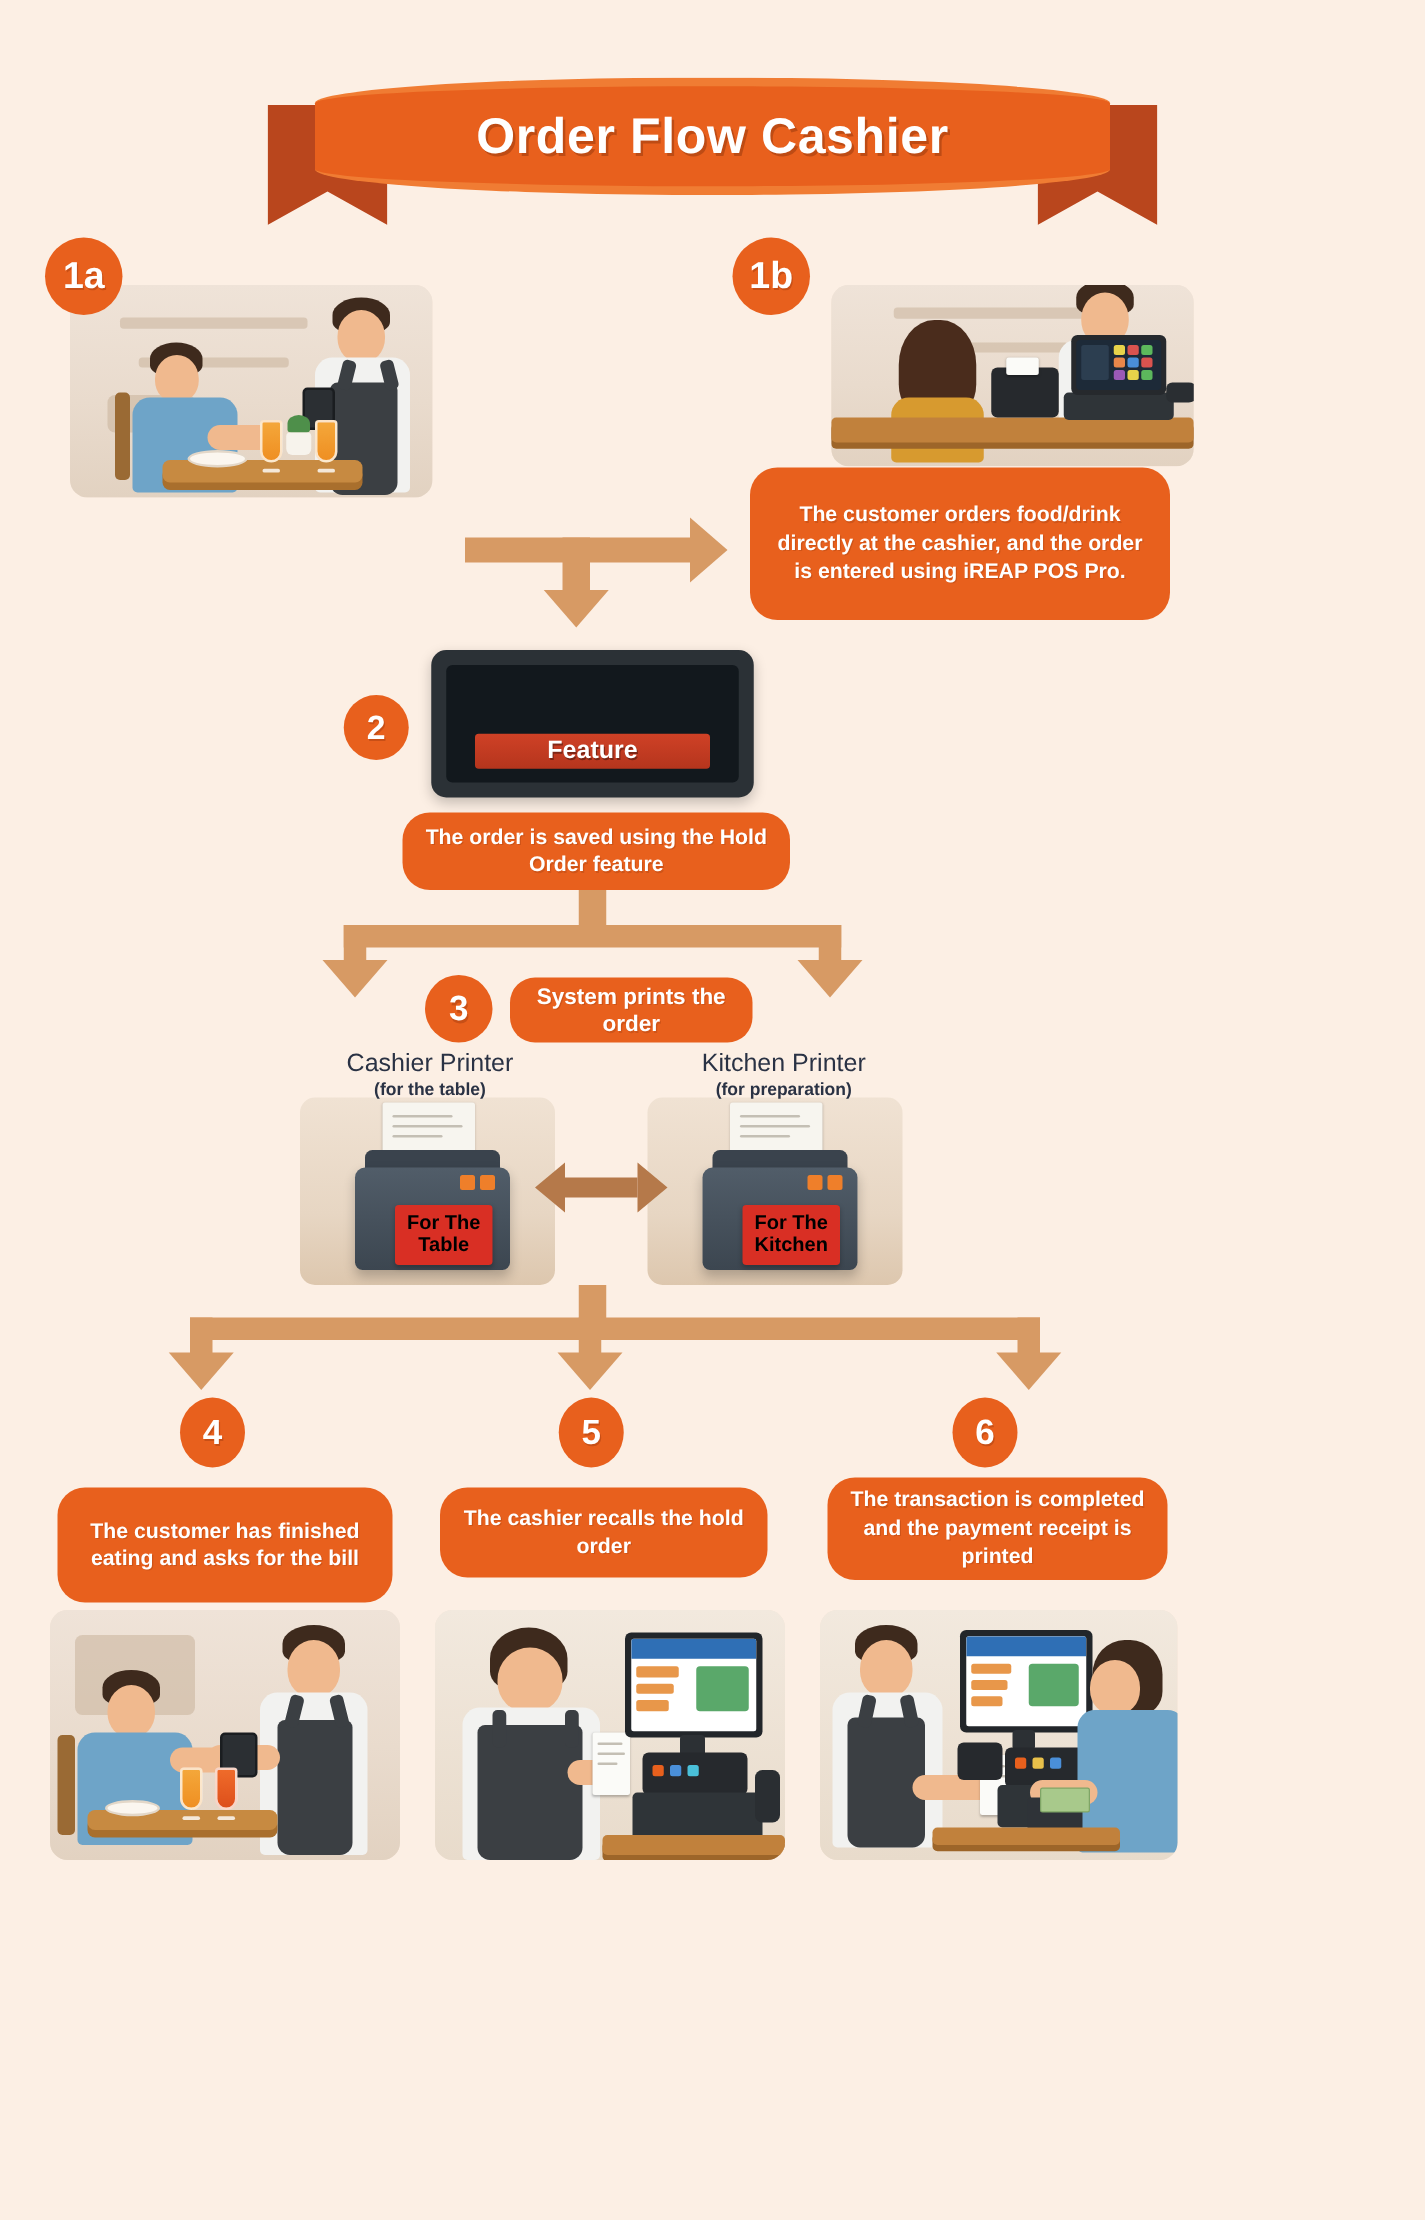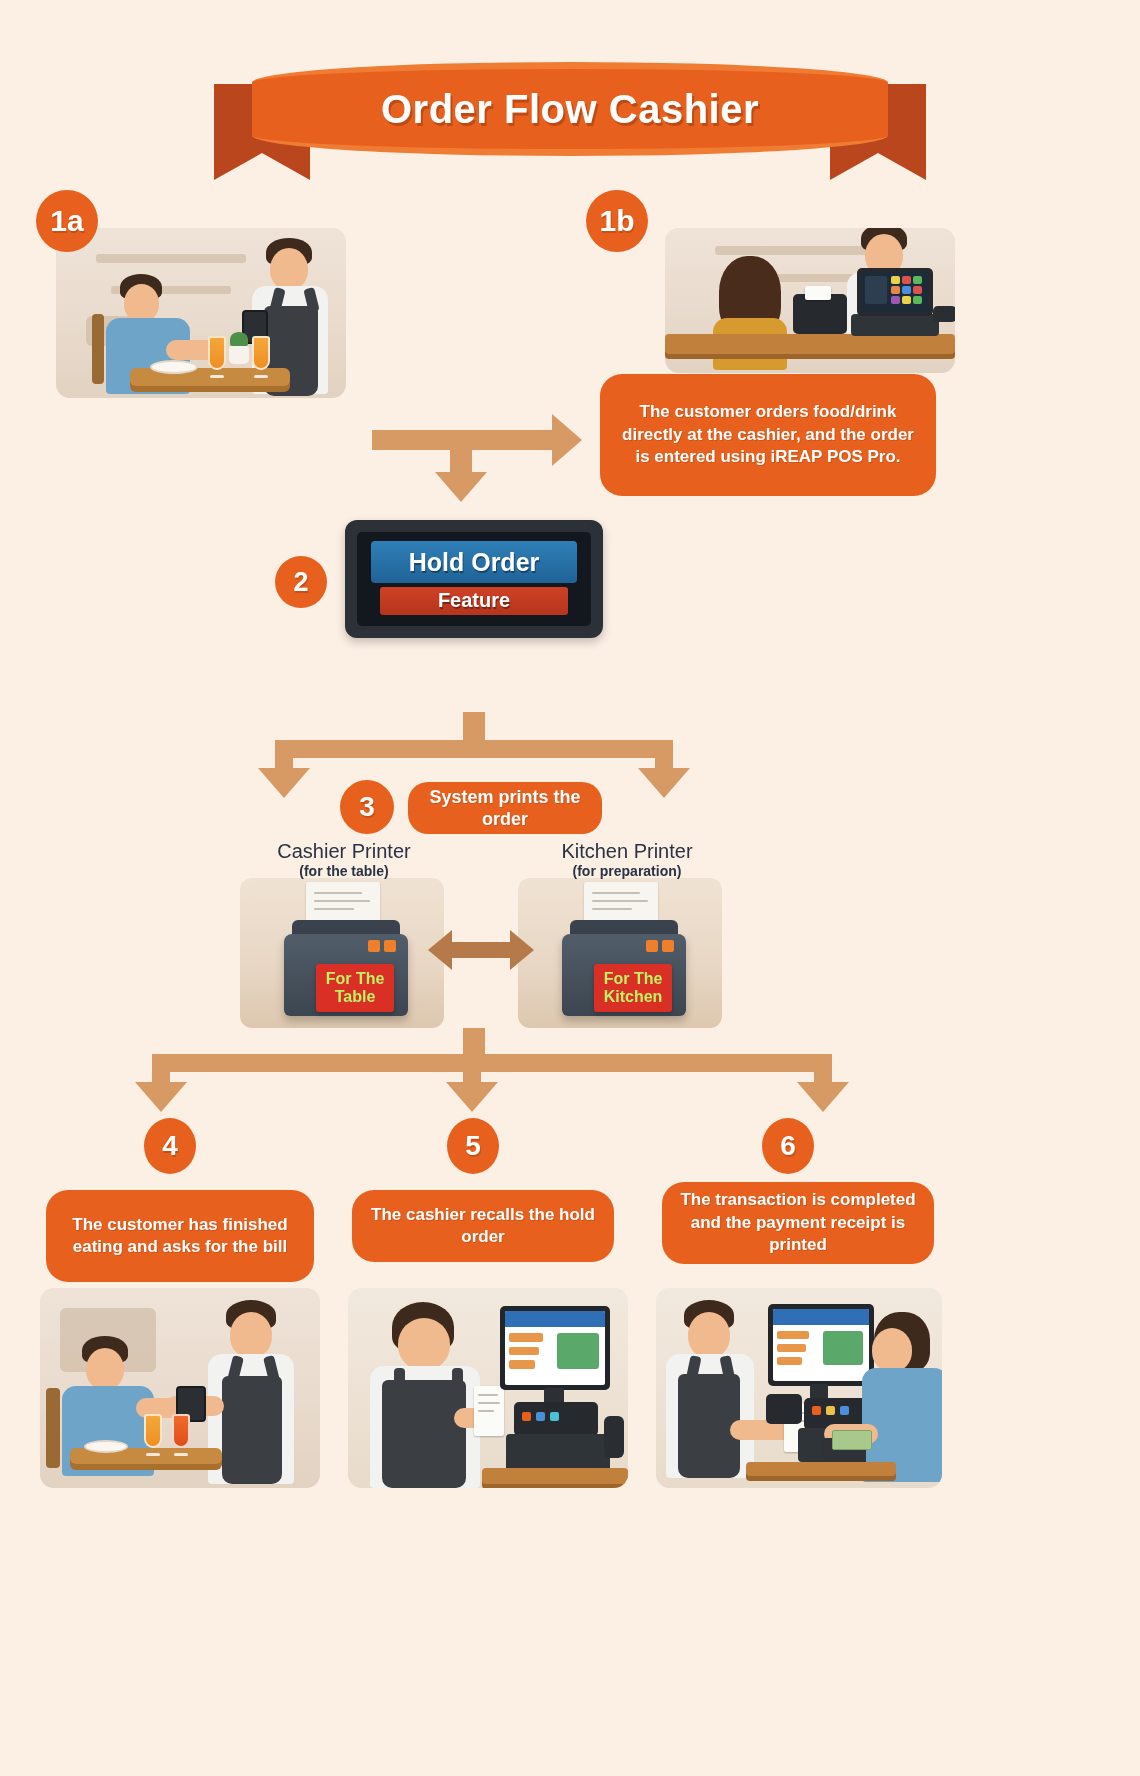--- a/index.html
+++ b/index.html
@@ -373,21 +373,21 @@
   .printer-led {
     position: absolute;
     width: 12px; height: 12px;
     background: #ef7f2a;
     border-radius: 2px;
   }
   .printer-tag {
     position: absolute;
     background: #d92f24;
     border-radius: 3px;
-    color: #bef264;
+    color: #000000;
     font-weight: bold;
     font-size: 16px;
     line-height: 1.15;
     display: flex;
     align-items: center;
     justify-content: center;
     text-align: center;
     box-shadow: 0 2px 4px rgba(0,0,0,0.25);
   }
   .printer-label {
@@ -510,29 +510,31 @@
     <span>The customer orders food/drink directly at the cashier, and the order is entered using iREAP POS Pro.</span>
   </div>
 
   <div class="conn" style="left:372px; top:430px; width:180px; height:20px;"></div>
   <div class="arrow-head arrow-right" style="left:552px; top:414px;"></div>
   <div class="conn" style="left:450px; top:430px; width:22px; height:46px;"></div>
   <div class="arrow-head arrow-down" style="left:435px; top:472px;"></div>
 
   <div class="device" style="left:345px; top:520px; width:258px; height:118px;">
     <div class="device-inner">
-      <div class="hold-bar">Hold Order</div>
       <div class="feature-bar">Feature</div>
     </div>
   </div>
 
   <div class="badge" style="left:275px; top:556px; width:52px; height:52px; font-size:27px;">
     <span>2</span>
   </div>
 
+  <div class="caption" style="left:322px; top:650px; width:310px; height:62px; font-size:17px;">
+    <span>The order is saved using the Hold Order feature</span>
+  </div>
 
   <div class="conn" style="left:463px; top:712px; width:22px; height:32px;"></div>
   <div class="conn" style="left:275px; top:740px; width:398px; height:18px;"></div>
   <div class="conn" style="left:275px; top:740px; width:18px; height:32px;"></div>
   <div class="conn" style="left:655px; top:740px; width:18px; height:32px;"></div>
   <div class="arrow-head arrow-down" style="left:258px; top:768px;"></div>
   <div class="arrow-head arrow-down" style="left:638px; top:768px;"></div>
 
   <div class="badge" style="left:340px; top:780px; width:54px; height:54px; font-size:28px;">
     <span>3</span>

